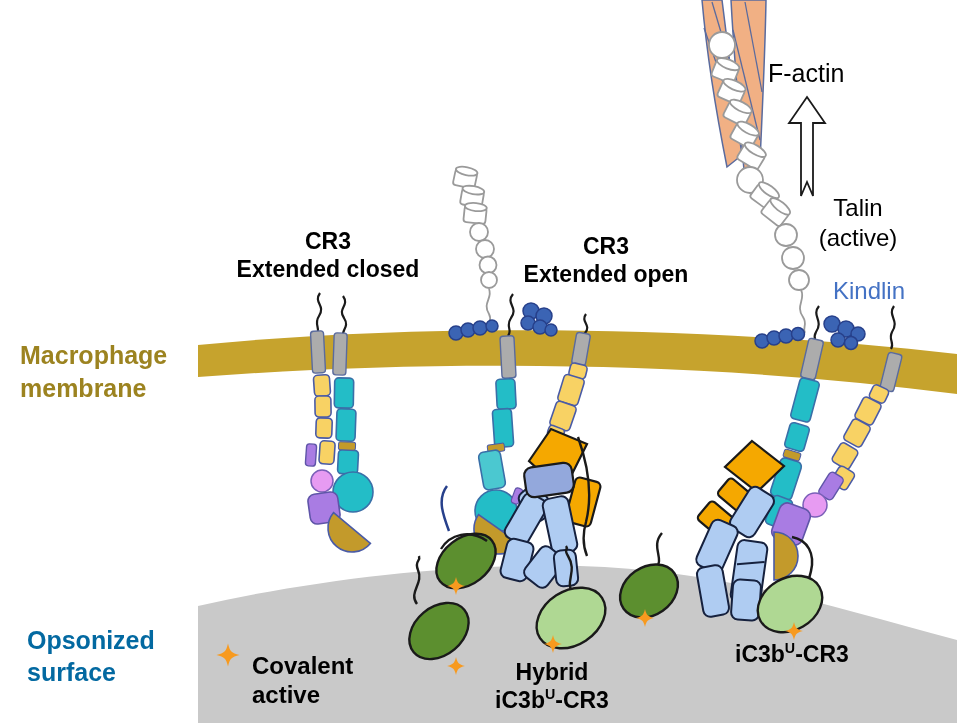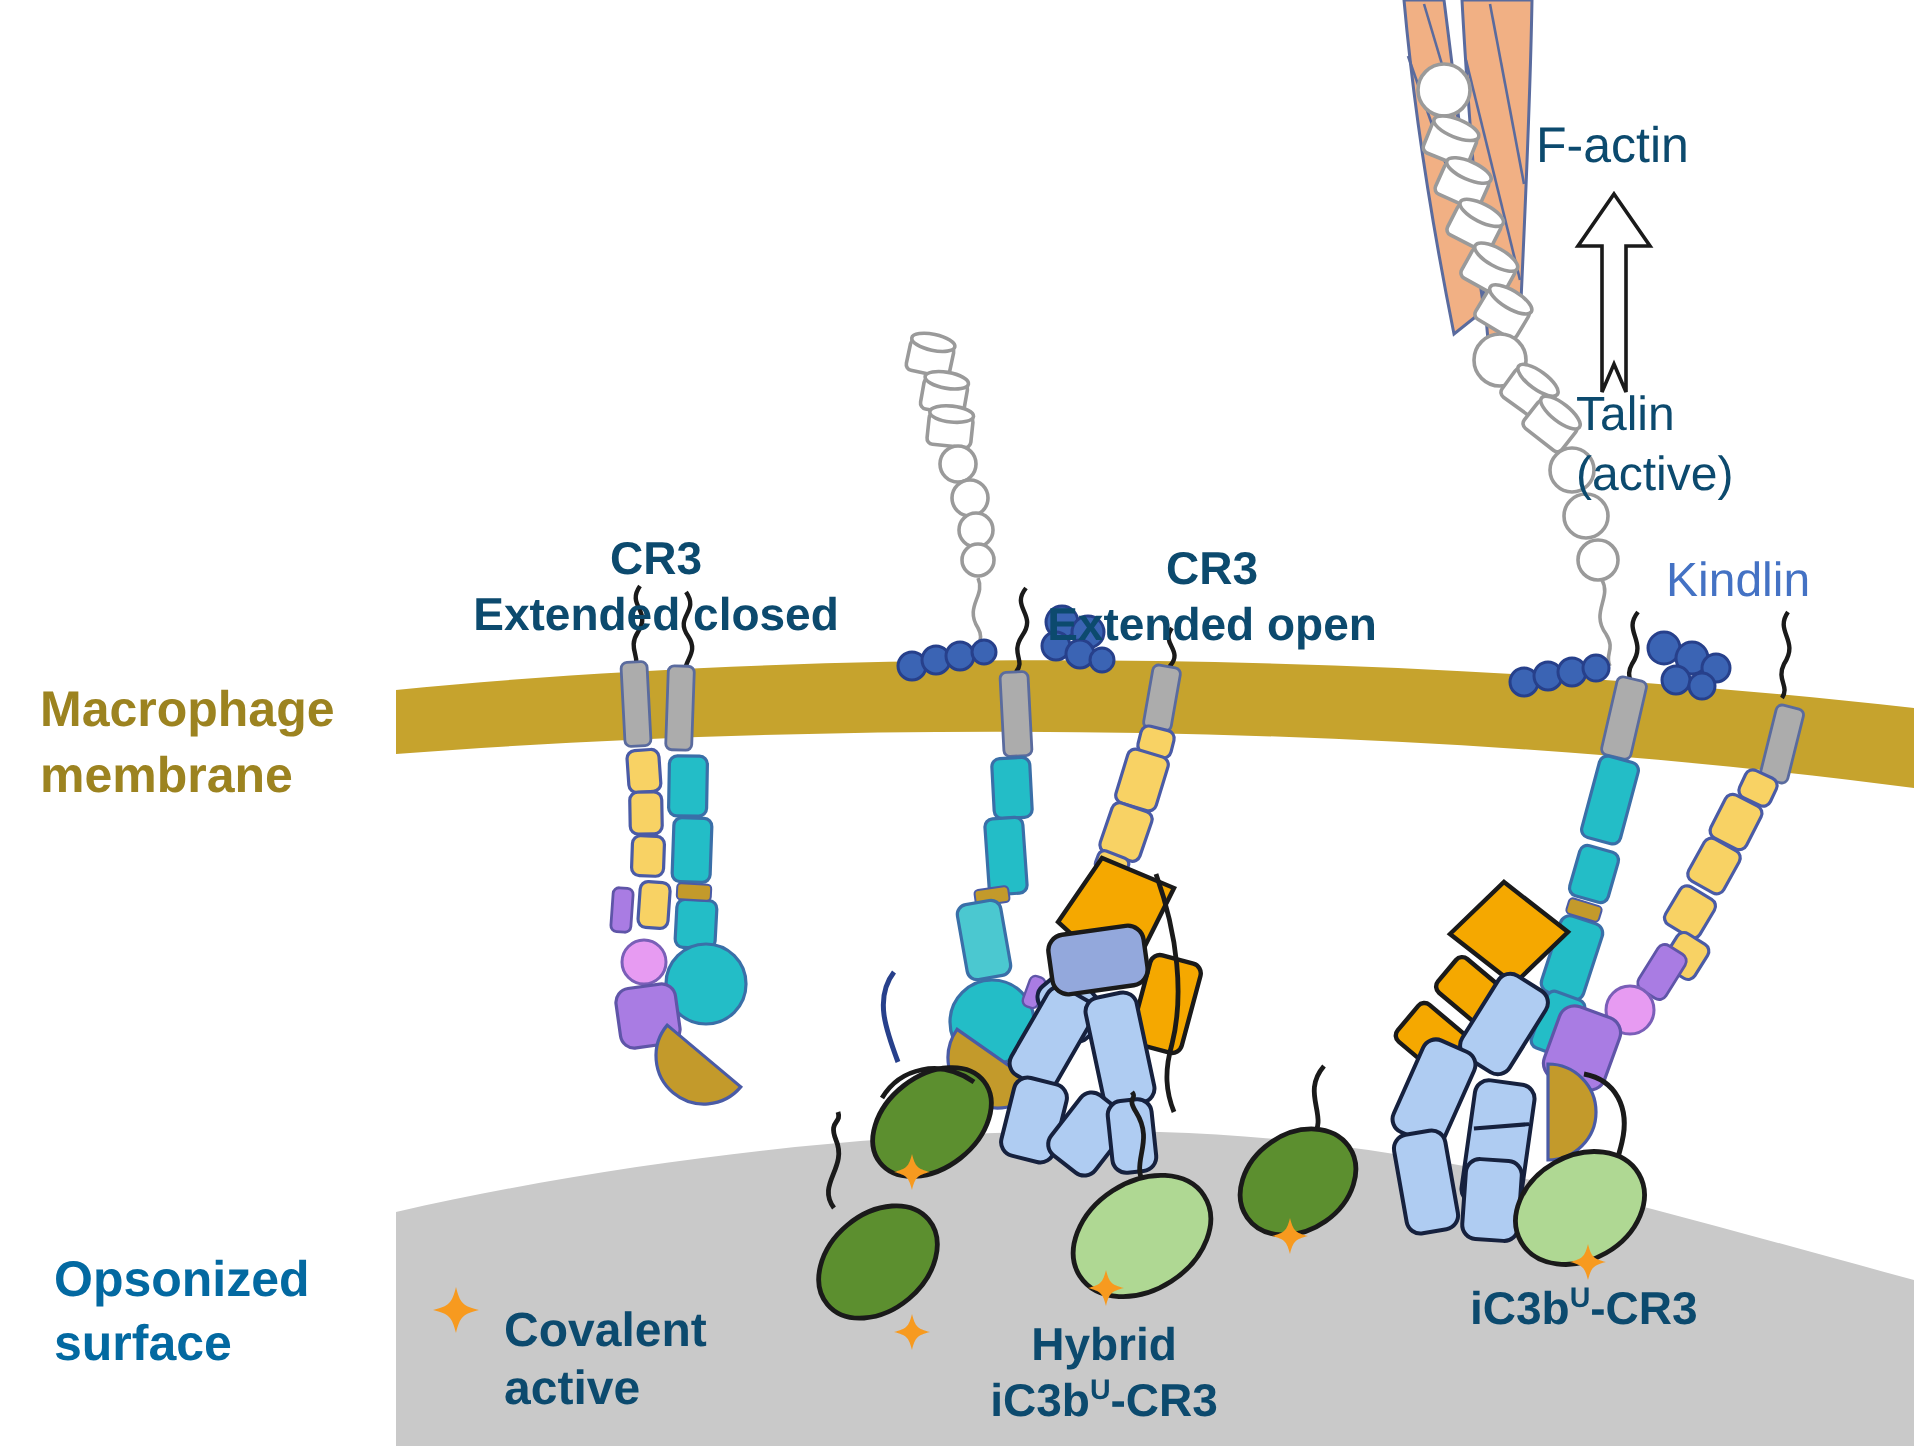--- a/index.html
+++ b/index.html
@@ -1,23 +1,23 @@
 <!DOCTYPE html>
 <html><head>
 <meta charset="utf-8">
 <style>
   html,body{margin:0;padding:0;background:#fff;}
   .stage{position:relative;width:958px;height:723px;background:#ffffff;overflow:hidden;
          font-family:"Liberation Sans",sans-serif;}
   .stage svg{position:absolute;left:0;top:0;}
-  .lbl{position:absolute;font-weight:bold;color:#0c4a6e;white-space:nowrap;line-height:1.22;}
-  .lbl.center{text-align:center;margin-top:38px;}
+  .lbl{position:absolute;font-weight:bold;color:#000000;white-space:nowrap;line-height:1.22;}
+  .lbl.center{text-align:center;}
   .lbl-cr3{font-size:23px;top:227px;}
   .lbl-factin{font-size:25px;font-weight:normal;left:768px;top:58px;}
-  .lbl-talin{font-size:24px;font-weight:normal;left:788px;top:193px;width:140px;line-height:1.26;}
+  .lbl-talin{font-size:24px;font-weight:normal;left:788px;top:193px;width:140px;text-align:center;line-height:1.26;}
   .lbl-kindlin{font-size:24px;font-weight:normal;color:#4472C4;left:833px;top:276px;}
   .lbl-membrane{font-size:25px;color:#9C8320;left:20px;top:339px;line-height:1.3;}
   .lbl-surface{font-size:25px;color:#0369a1;left:27px;top:624px;line-height:1.28;}
   .lbl-covalent{font-size:24px;left:252px;top:651px;line-height:1.22;}
   .lbl-hybrid{font-size:23px;left:452px;top:658px;width:200px;text-align:center;line-height:1.22;}
   .lbl-ic3b{font-size:23px;left:735px;top:640px;}
   sup{font-size:62%;vertical-align:super;}
 </style>
 </head>
 <body>

